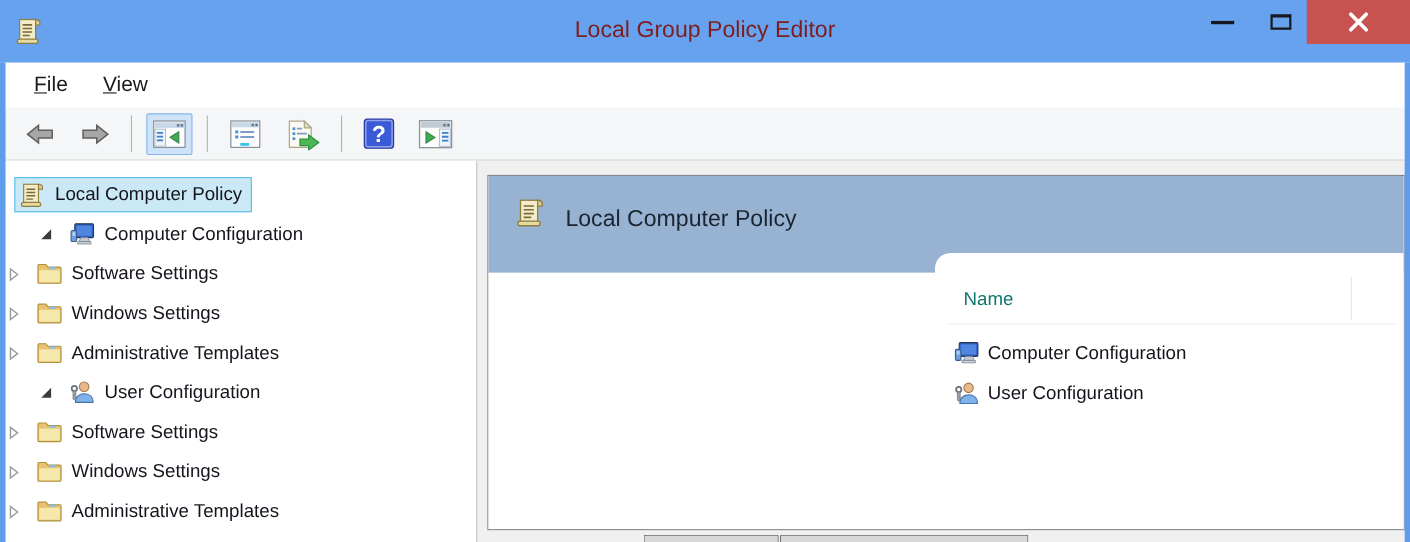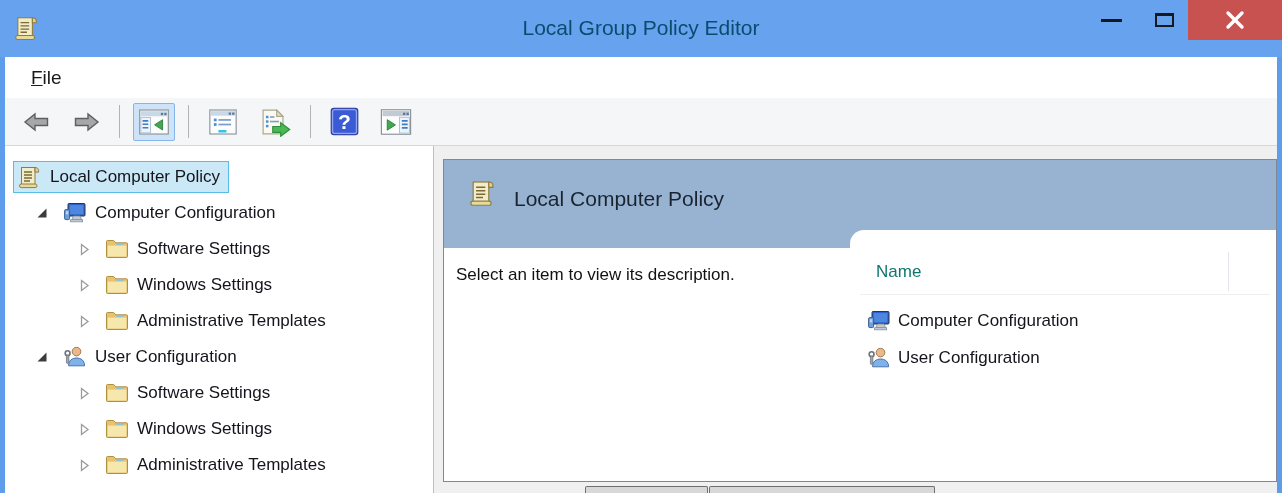--- a/index.html
+++ b/index.html
@@ -7,21 +7,21 @@
   body { font-family:"Liberation Sans", sans-serif; }
   #window {
     position:relative; width:1282px; height:493px;
     background:#f0f0f1; overflow:hidden;
   }
   
   #titlebar { position:absolute; left:0; top:0; width:1282px; height:57px; background:#67a2ef; }
   #app-icon { position:absolute; left:13px; top:11px; width:28px; height:34px; }
   #window-title {
     position:absolute; left:0; right:0; top:0; height:57px;
-    text-align:center; line-height:56px; font-size:21px; color:#0c4a6e;border-radius:27px;
+    text-align:center; line-height:56px; font-size:21px; color:#7f1d1d;border-radius:27px;
   }
   .cap-btn { position:absolute; top:0; height:40px; display:flex; align-items:center; justify-content:center; cursor:default; }
   #btn-min   { left:1083px; width:57px; }
   #btn-max   { left:1140px; width:48px; }
   #btn-close { left:1188px; width:94px; background:#c85250; }
   .glyph-min { width:21px; height:3px; background:#17171f; }
   .glyph-max { width:19px; height:14px; border:2px solid #17171f; border-top-width:3px; }
   
   #menubar {
     position:absolute; left:5px; top:57px; width:1272px; height:41px;
@@ -41,21 +41,21 @@
   .tool-btn.pressed { background:#cee3f8; border:1px solid #84b6ec; border-radius:2px; }
   .tool-sep { width:1px; height:33px; background:#b2b3b4; margin:0 4px; }
   
   #tree-pane {
     position:absolute; left:5px; top:146px; width:429px; height:347px;
     background:#ffffff; border-right:1px solid #bfbfbf; padding-top:13px;
   }
   .tree-row { height:36px; display:flex; align-items:center; font-size:17px; color:#14141c; }
   .tree-row.lvl0 { padding-left:8px; }
   .tree-row.lvl1 { padding-left:30px; }
-  .tree-row.lvl2 { padding-left:72px; }
+  .tree-row.lvl2 { }
   .expander { width:15px; height:15px; margin-right:8px; flex:0 0 auto; }
   .selbox { display:flex; align-items:center; padding:2px 8px 2px 3px; border:1px solid transparent; }
   .selbox.selected { background:#cbe8f6; border:1px solid #58bce8; }
   .node-icon { width:26px; height:26px; margin-right:7px; flex:0 0 auto; }
   
   #main-pane {
     position:absolute; left:443px; top:159px; width:834px; height:323px;
     border:1px solid #828790; background:#ffffff; overflow:hidden;
   }
   #main-header { position:absolute; left:0; top:0; right:0; height:88px; background:#98b3d1; }
@@ -189,20 +189,21 @@
       </div>
     <div id="btn-close" class="cap-btn">
       <svg width="24" height="24" viewBox="0 0 24 24">
         <path d="M5 5 L19 19 M19 5 L5 19" stroke="#ffffff" stroke-width="3.4" stroke-linecap="round"></path>
       </svg>
     </div>
   </div>
 
   <div id="menubar">
     <span class="menu-item">File</span>
+    <span class="menu-item">View</span>
   </div>
 
   <div id="toolbar">
     <div class="tool-btn">
         <svg width="30" height="26">
           <use href="#i-back"></use>
         </svg>
       </div>
     <div class="tool-btn">
         <svg width="30" height="26">
@@ -340,21 +341,20 @@
 
   <div id="main-pane">
     <div id="main-header">
       <svg id="main-header-icon">
           <use href="#i-scroll"></use>
         </svg>
       <div id="main-header-title">Local Computer Policy</div>
     </div>
     <div id="white-tab"></div>
     <div id="main-content">
-      <div id="description-text">Select an item to view its description.</div>
       <div id="item-list">
         <div id="col-header">Name</div>
         <div id="col-divider"></div>
         <div id="col-underline"></div>
         <div id="list-row-0" class="list-row">
           <svg class="node-icon">
               <use href="#i-computer"></use>
             </svg>
           <span>Computer Configuration</span>
         </div>

